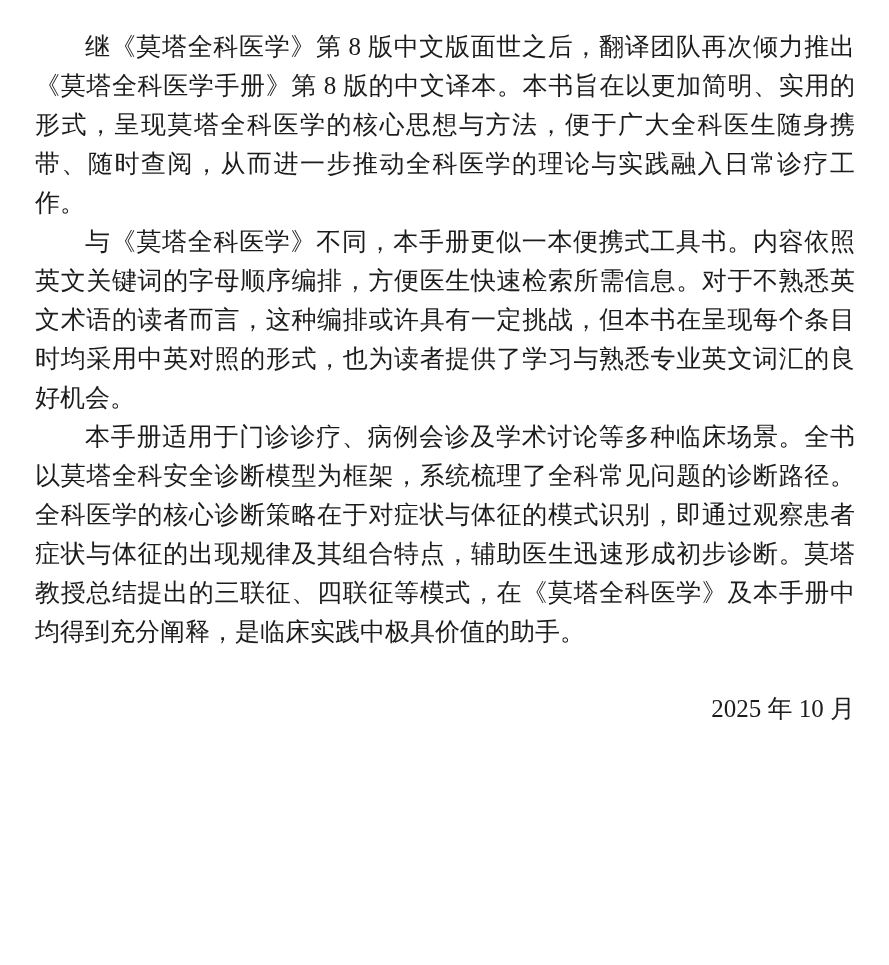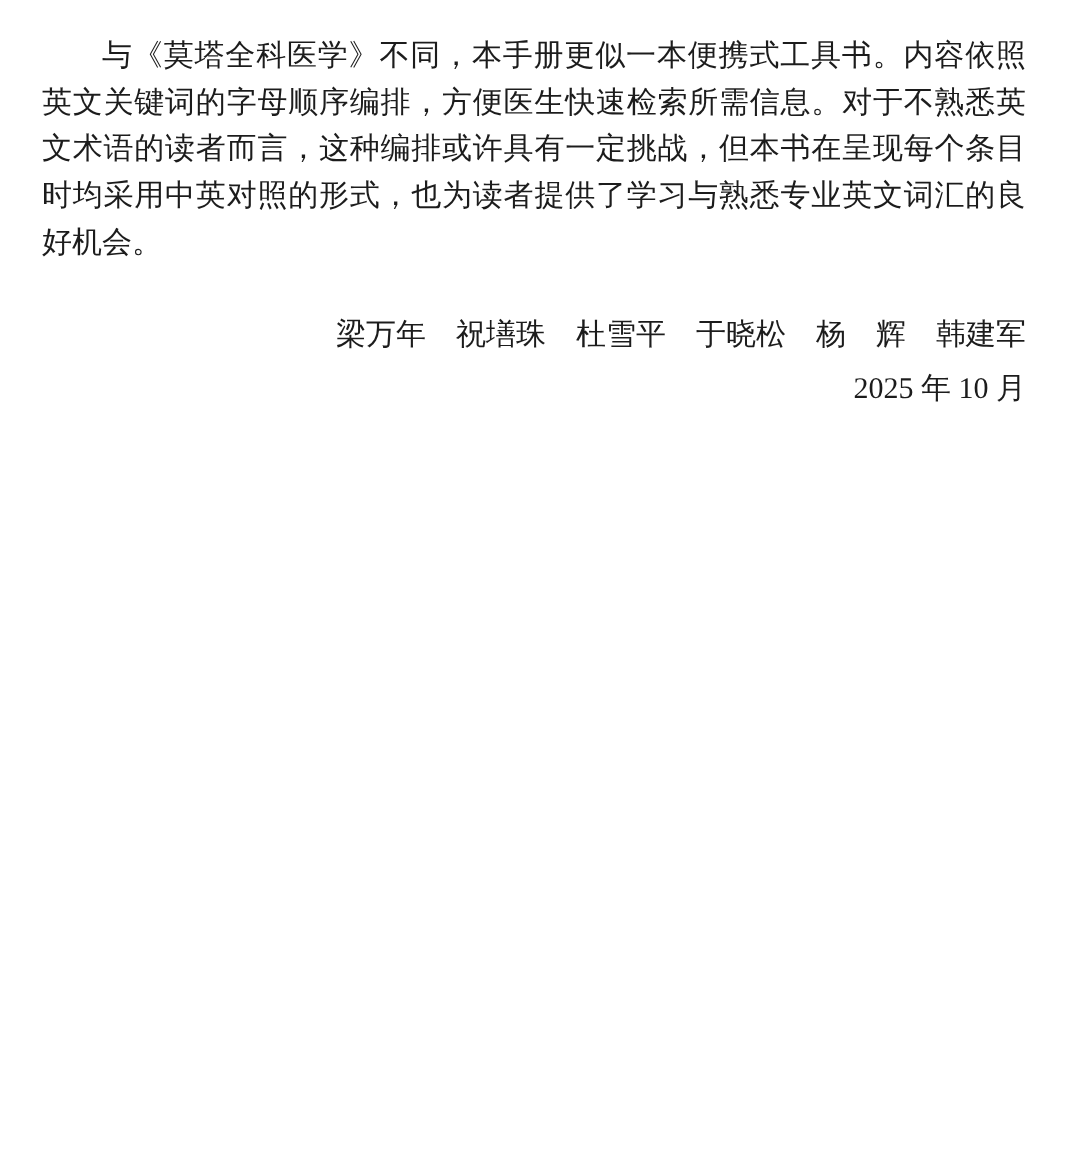--- a/index.html
+++ b/index.html
@@ -36,20 +36,21 @@
     }
     .signature-date {
       margin-top: 6px;
     }
   </style>
 </head>
 <body>
 
 <div class="page">
   <div class="body-text">
+    <p class="para">继《莫塔全科医学》第 8 版中文版面世之后，翻译团队再次倾力推出《莫塔全科医学手册》第 8 版的中文译本。本书旨在以更加简明、实用的形式，呈现莫塔全科医学的核心思想与方法，便于广大全科医生随身携带、随时查阅，从而进一步推动全科医学的理论与实践融入日常诊疗工作。</p>
     <p class="para">与《莫塔全科医学》不同，本手册更似一本便携式工具书。内容依照英文关键词的字母顺序编排，方便医生快速检索所需信息。对于不熟悉英文术语的读者而言，这种编排或许具有一定挑战，但本书在呈现每个条目时均采用中英对照的形式，也为读者提供了学习与熟悉专业英文词汇的良好机会。</p>
+    <p class="para">本手册适用于门诊诊疗、病例会诊及学术讨论等多种临床场景。全书以莫塔全科安全诊断模型为框架，系统梳理了全科常见问题的诊断路径。全科医学的核心诊断策略在于对症状与体征的模式识别，即通过观察患者症状与体征的出现规律及其组合特点，辅助医生迅速形成初步诊断。莫塔教授总结提出的三联征、四联征等模式，在《莫塔全科医学》及本手册中均得到充分阐释，是临床实践中极具价值的助手。</p>
   </div>
 
   <div class="signature-block">
-    <div class="signature-names">梁万年　祝墡珠　杜雪平　于晓松　杨　辉　韩建军</div>
     <div class="signature-date">2025 年 10 月</div>
   </div>
 </div>
 
 </body></html>

